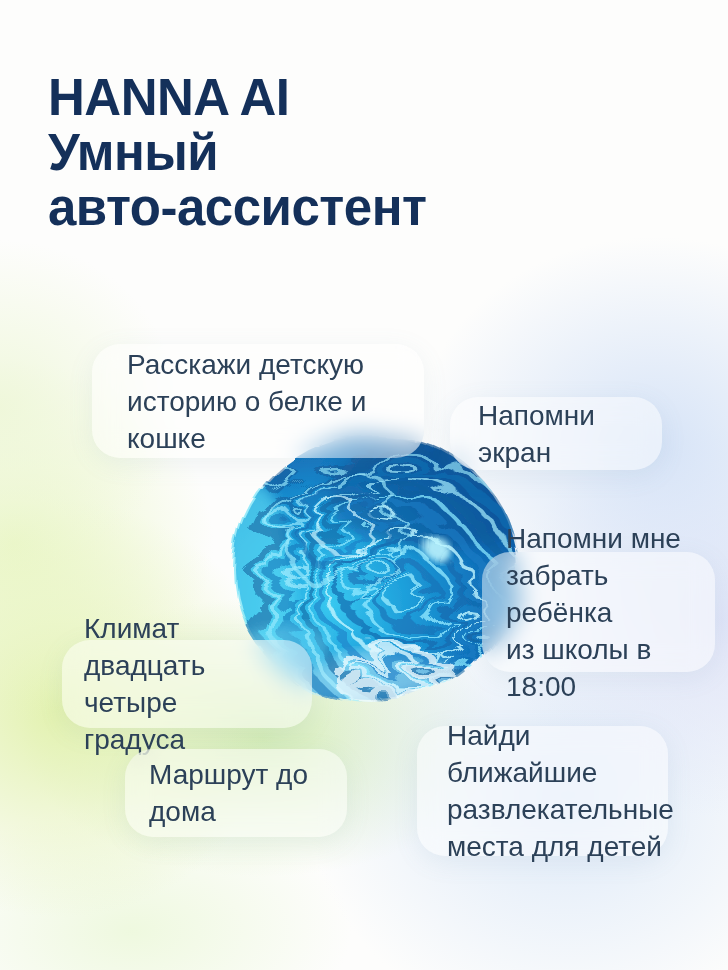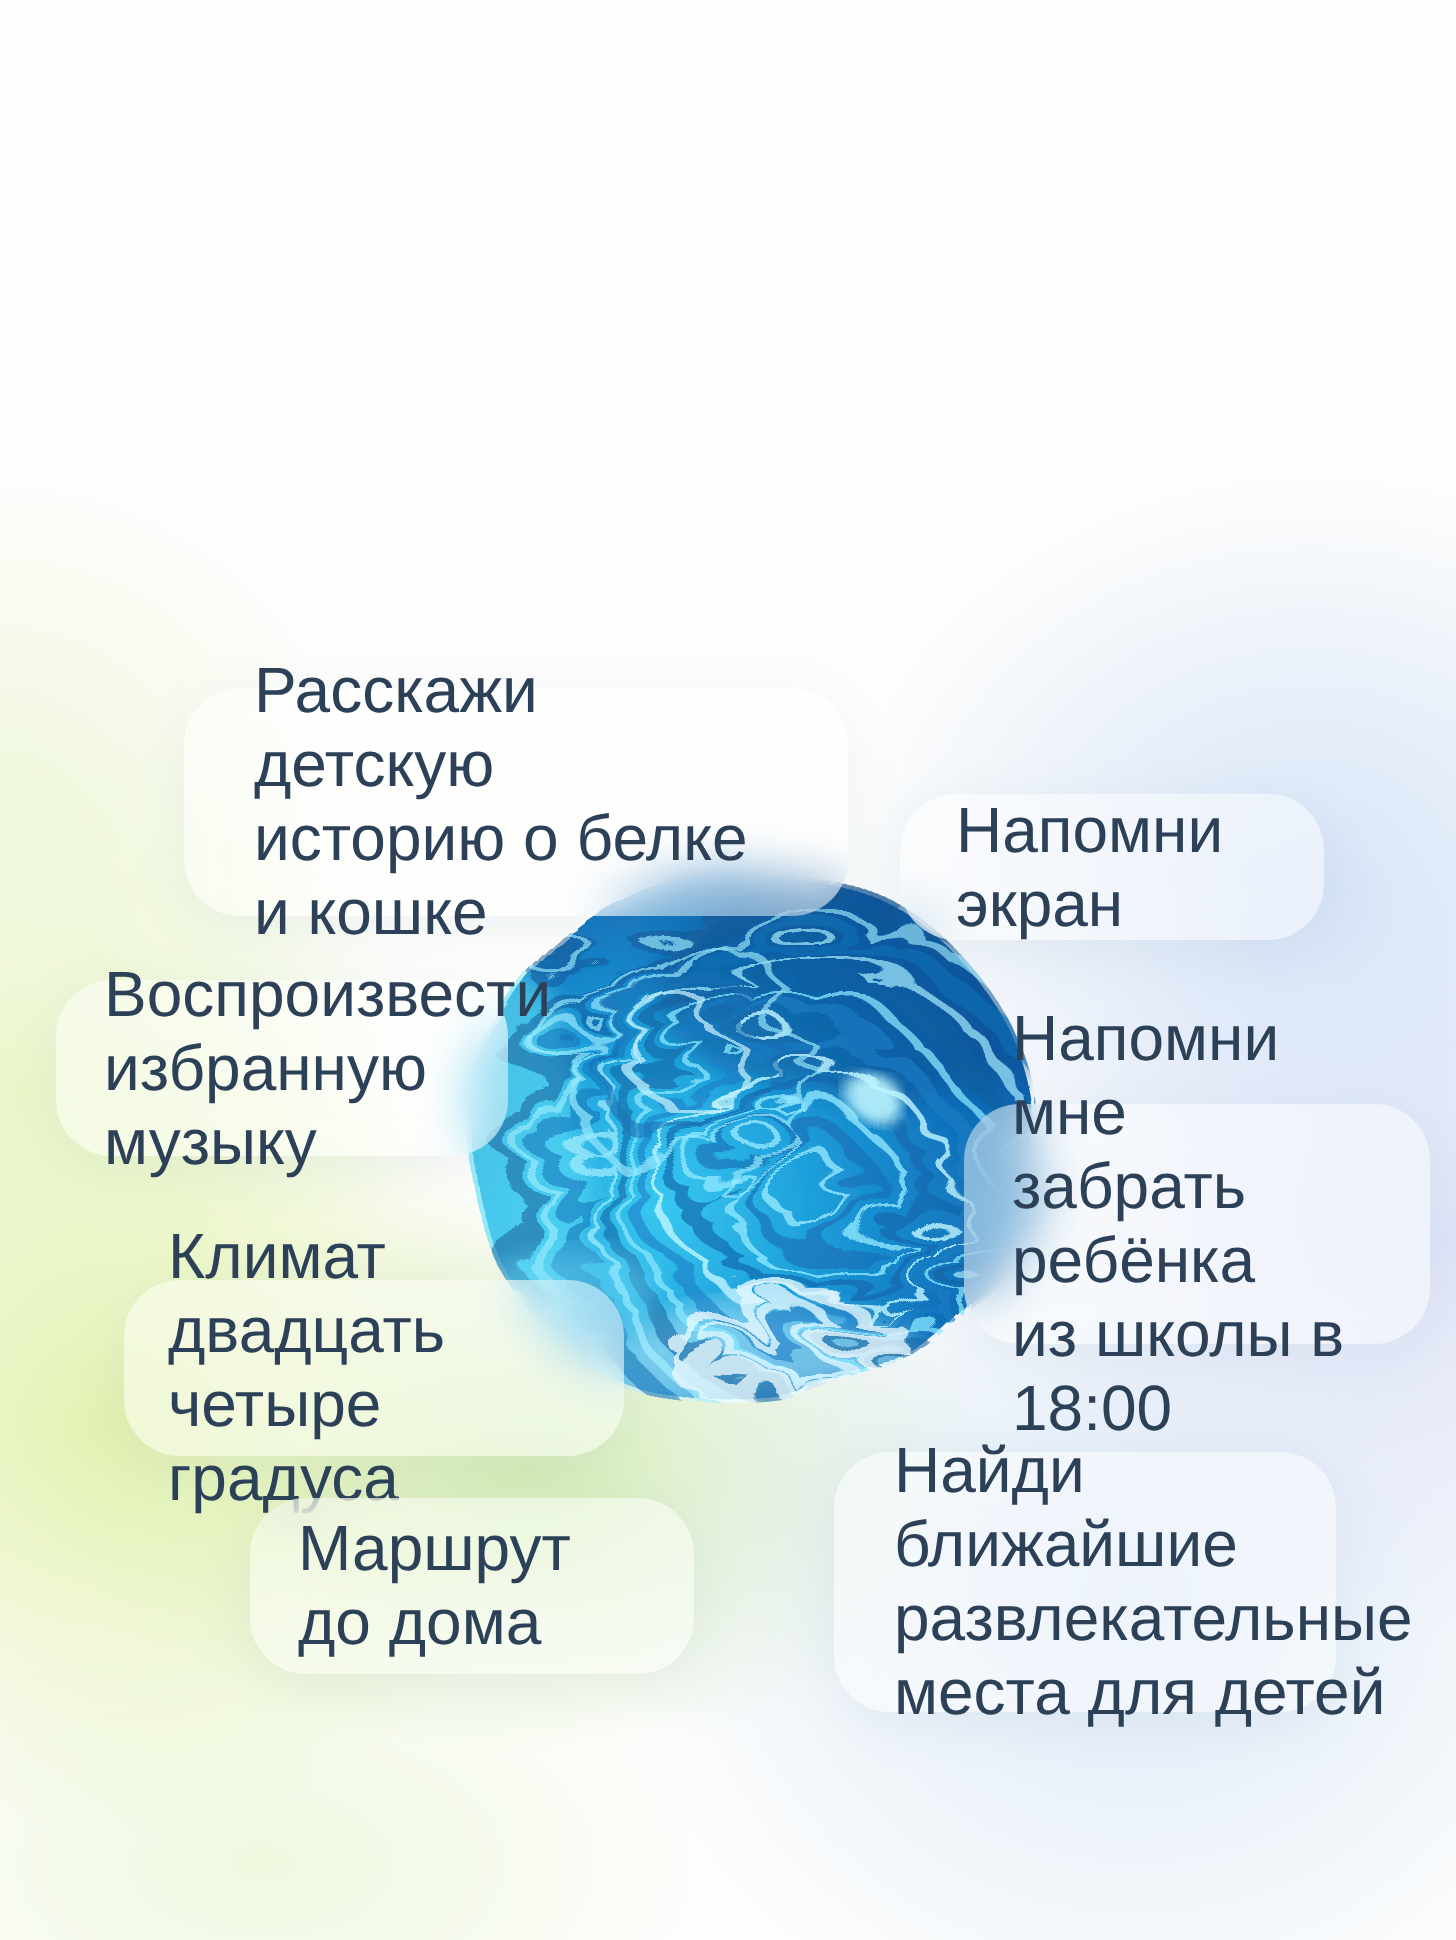--- a/index.html
+++ b/index.html
@@ -29,37 +29,42 @@
   }
   .bubble{
     position:absolute;display:flex;align-items:center;
     background:rgba(255,255,255,.47);
     border-radius:28px;
     backdrop-filter:blur(12px);-webkit-backdrop-filter:blur(12px);
     box-shadow:0 6px 26px rgba(110,145,170,.10);
   }
   .bubble p{
     margin:0;padding:0 28px;
-    font-size:32px;line-height:37px;font-weight:500;
+    font-size:28px;line-height:37px;font-weight:500;
     color:#2c4158;white-space:pre-line;
   }
   .b1{left:92px;top:344px;width:332px;height:114px;}  .b1 p{padding-left:35px;}
   .b2{left:450px;top:397px;width:212px;height:73px;}
   .b3{left:28px;top:490px;width:226px;height:88px;}   .b3 p{padding-left:24px;}
   .b4{left:482px;top:552px;width:233px;height:120px;} .b4 p{padding-left:24px;}
   .b5{left:62px;top:640px;width:250px;height:88px;justify-content:flex-end;}   .b5 p{padding-left:22px;}
   .b6{left:125px;top:749px;width:222px;height:88px;}  .b6 p{padding-left:24px;}
   .b7{left:417px;top:726px;width:251px;height:130px;} .b7 p{padding-left:30px;}
   .orb{position:absolute;left:228px;top:428px;width:294px;height:282px;}
 </style>
 </head>
 <body>
 
 <div class="poster">
 
+  <div class="title-block">
+    <h1 class="title-line">HANNA AI</h1>
+    <h1 class="title-sub">Умный
+авто-ассистент</h1>
+  </div>
 
   <div class="orb">
     <svg width="294" height="282" viewBox="0 0 294 282">
       <defs>
         <radialGradient id="orbBase" cx="0.33" cy="0.62" r="0.9">
           <stop offset="0" stop-color="#38c8f0"></stop>
           <stop offset="0.33" stop-color="#1d9eda"></stop>
           <stop offset="0.6" stop-color="#1173bd"></stop>
           <stop offset="0.85" stop-color="#0d5aa5"></stop>
           <stop offset="1" stop-color="#0c4f96"></stop>
@@ -117,24 +122,20 @@
 
   <div class="bubble b1">
     <p>Расскажи детскую
 историю о белке и кошке</p>
   </div>
 
   <div class="bubble b2">
     <p>Напомни экран</p>
   </div>
 
-  <div class="bubble b3">
-    <p>Воспроизвести
-избранную музыку</p>
-  </div>
 
   <div class="bubble b4">
     <p>Напомни мне
 забрать ребёнка
 из школы в 18:00</p>
   </div>
 
   <div class="bubble b5">
     <p>Климат двадцать
 четыре градуса</p>

